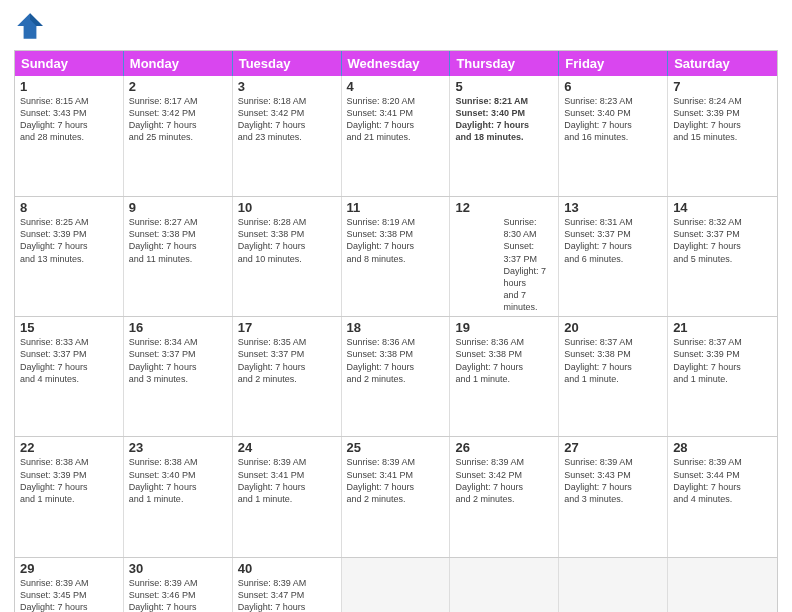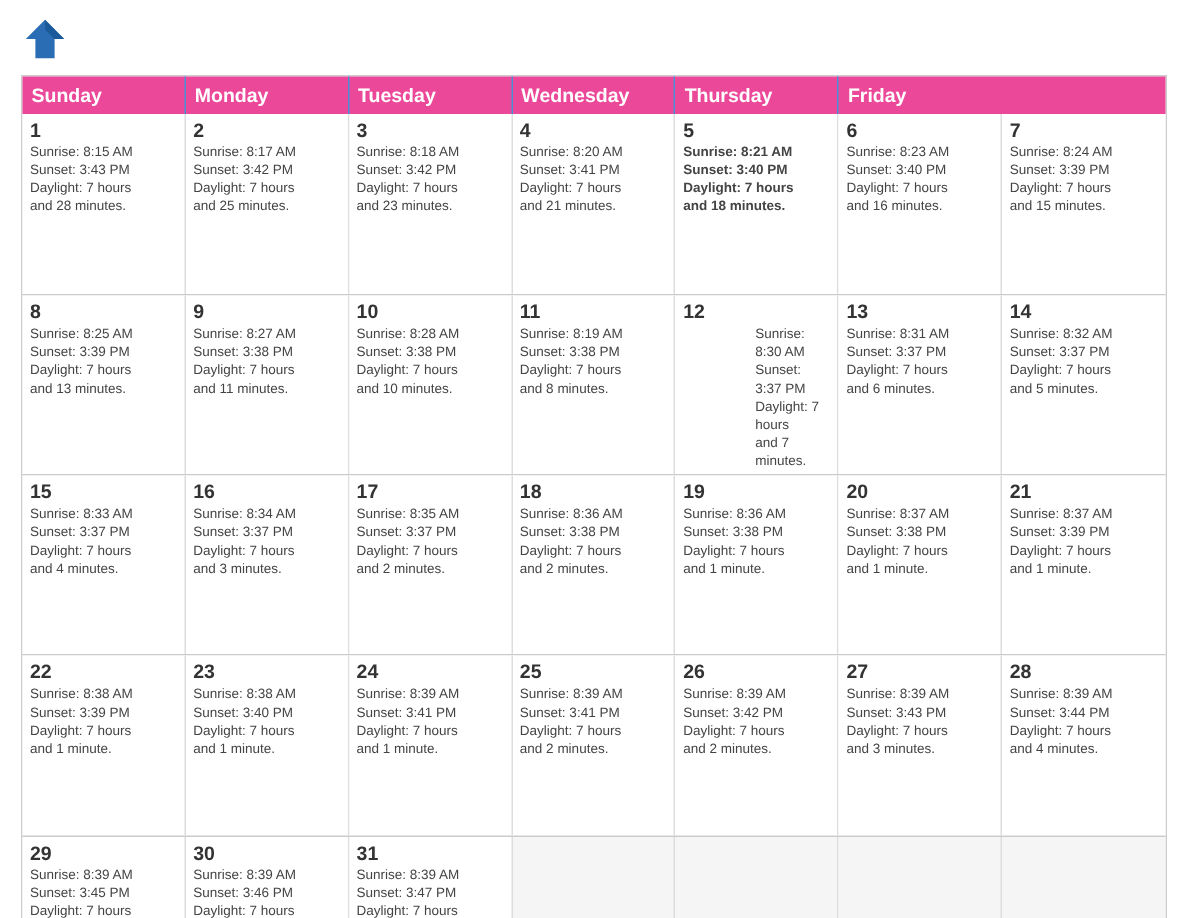--- a/index.html
+++ b/index.html
@@ -56,21 +56,21 @@
     }
     .calendar {
       flex: 1;
       display: flex;
       flex-direction: column;
       border: 1px solid #ccc;
     }
     .cal-header {
       display: grid;
       grid-template-columns: repeat(7, 1fr);
-      background: #ec4899;
+      background: #d946ef;
     }
     .cal-header-cell {
       color: #fff;
       font-size: 13px;
       font-weight: bold;
       padding: 5px 6px;
       text-align: left;
       border-right: 1px solid #4a8dd5;
     }
     .cal-header-cell:last-child { border-right: none; }
@@ -130,20 +130,21 @@
   </div>
 
   <div class="calendar">
     <div class="cal-header">
     <div class="cal-header-cell">Sunday</div>
         <div class="cal-header-cell">Monday</div>
         <div class="cal-header-cell">Tuesday</div>
         <div class="cal-header-cell">Wednesday</div>
         <div class="cal-header-cell">Thursday</div>
         <div class="cal-header-cell">Friday</div>
+        <div class="cal-header-cell">Saturday</div>
       </div>
     <div class="cal-body">
     <div class="cal-week">
           <div class="cal-cell">
             <div class="day-num">1</div>
             <div class="day-info" style="white-space: pre-line;">Sunrise: 8:15 AM
 Sunset: 3:43 PM
 Daylight: 7 hours
 and 28 minutes.</div>
           </div>
@@ -352,21 +353,21 @@
 and 5 minutes.</div>
           </div>
           <div class="cal-cell">
             <div class="day-num">30</div>
             <div class="day-info" style="white-space: pre-line;">Sunrise: 8:39 AM
 Sunset: 3:46 PM
 Daylight: 7 hours
 and 6 minutes.</div>
           </div>
           <div class="cal-cell">
-            <div class="day-num">31</div>
+            <div class="day-num">40</div>
             <div class="day-info" style="white-space: pre-line;">Sunrise: 8:39 AM
 Sunset: 3:47 PM
 Daylight: 7 hours
 and 7 minutes.</div>
           </div>
           <div class="cal-cell empty"></div>
           <div class="cal-cell empty"></div>
           <div class="cal-cell empty"></div>
           <div class="cal-cell empty"></div>
         </div>

